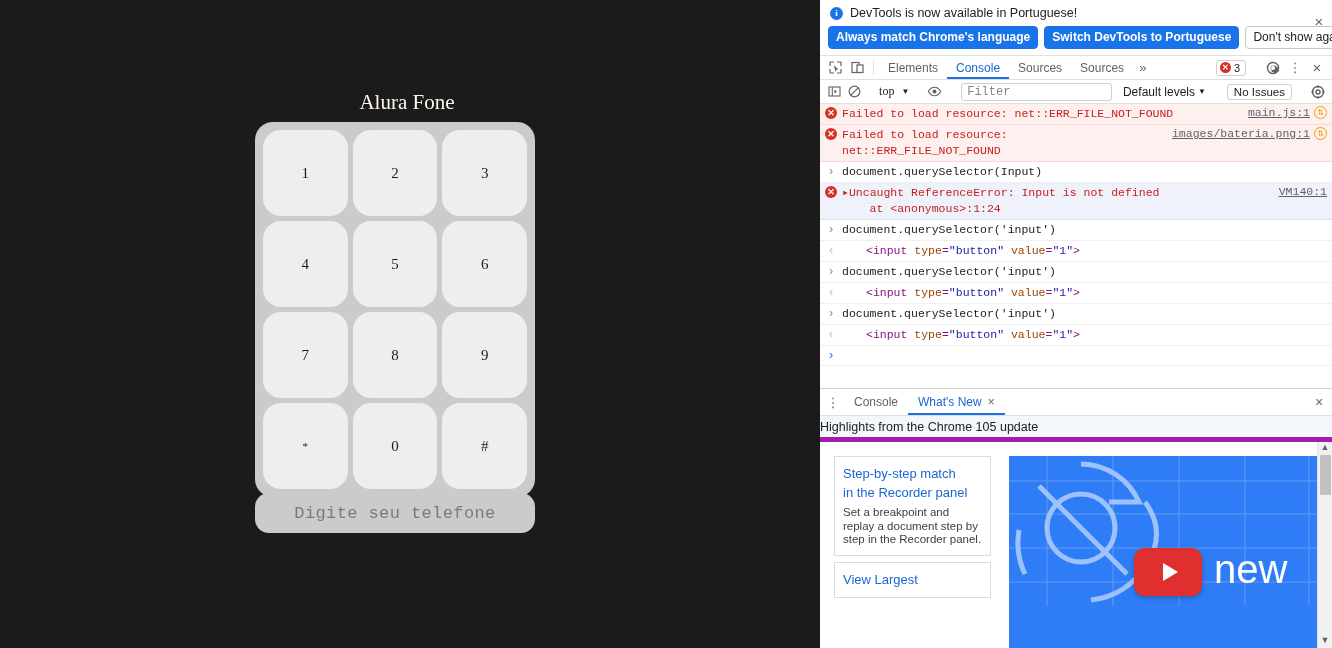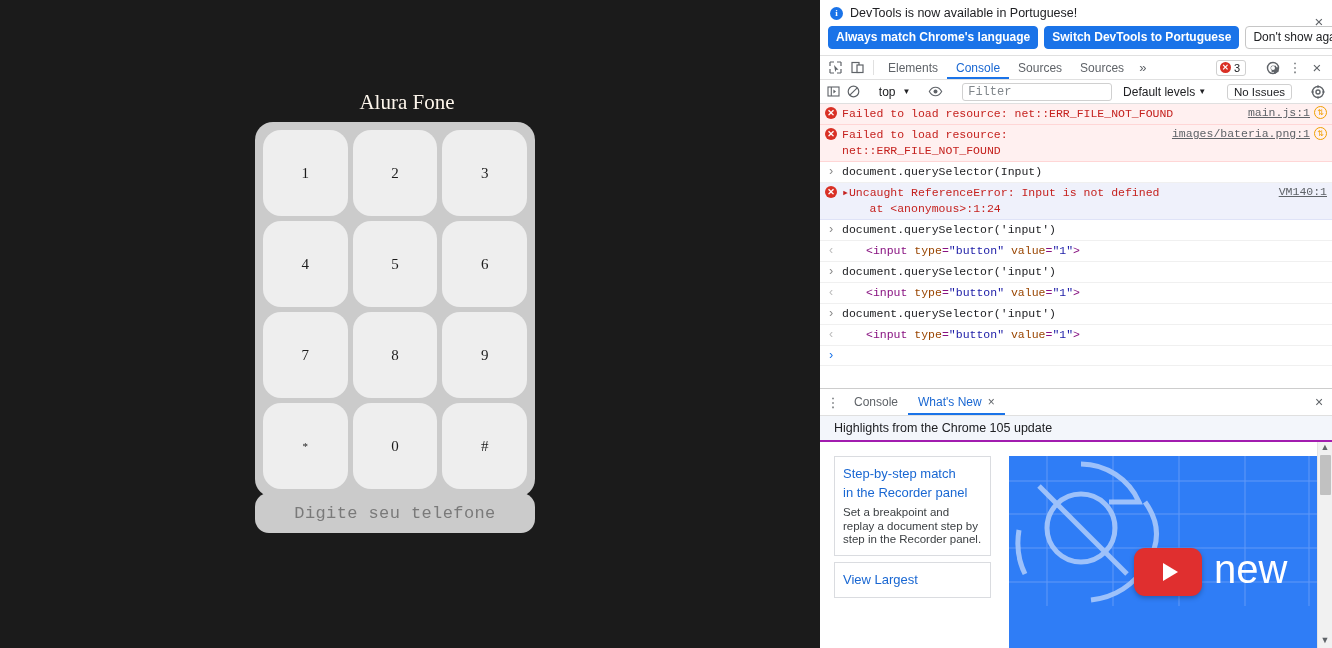--- a/index.html
+++ b/index.html
@@ -174,21 +174,21 @@
 
   
   #filterbar {
     height:24px; flex:0 0 24px;
     display:flex; align-items:center;
     border-bottom:1px solid #e0e0e0;
     background:#fff; padding:0 4px;
   }
   #ctx-select {
     display:flex;align-items:center;gap:7px;
-    font-size:12px;color:#202124;cursor:pointer;padding:0 4px;
+    font-size:12px;color:#202124;cursor:pointer;padding:0 4px;font-family:Liberation Serif, serif;
   }
   #filter-input {
     flex:1 1 auto;
     height:18px; margin:0 6px;
     border:1px solid #d0d0d0; border-radius:3px;
     font-size:12px; padding:0 5px;
     font-family:Liberation Mono, monospace;
     color:#202124; min-width:40px;
   }
   #filter-input::placeholder { color:#80868b; opacity:1; }
@@ -296,23 +296,22 @@
   }
   .dtab .x { font-size:12px; color:#5f6368; }
   #drawer-close {
     margin-left:auto; width:26px;
     display:flex;align-items:center;justify-content:center;
     color:#5f6368;cursor:pointer;font-size:14px;
   }
   #wn-header {
     flex:0 0 26px;
     background:#f3f6fb;
-    border-bottom:2px solid #a21caf;
+    border-bottom:5px solid #a21caf;
     display:flex;align-items:center;
-    padding-left:14px;
     font-size:12.5px;color:#202124;
     font-family:"Liberation Sans",sans-serif;
   }
   #wn-body {
     flex:1 1 auto; position:relative; overflow:hidden;
     background:#fff; padding:14px 0 0 14px;
     display:flex; gap:18px;
   }
   #wn-cards { width:157px; display:flex; flex-direction:column; gap:6px; }
   .wn-card {

